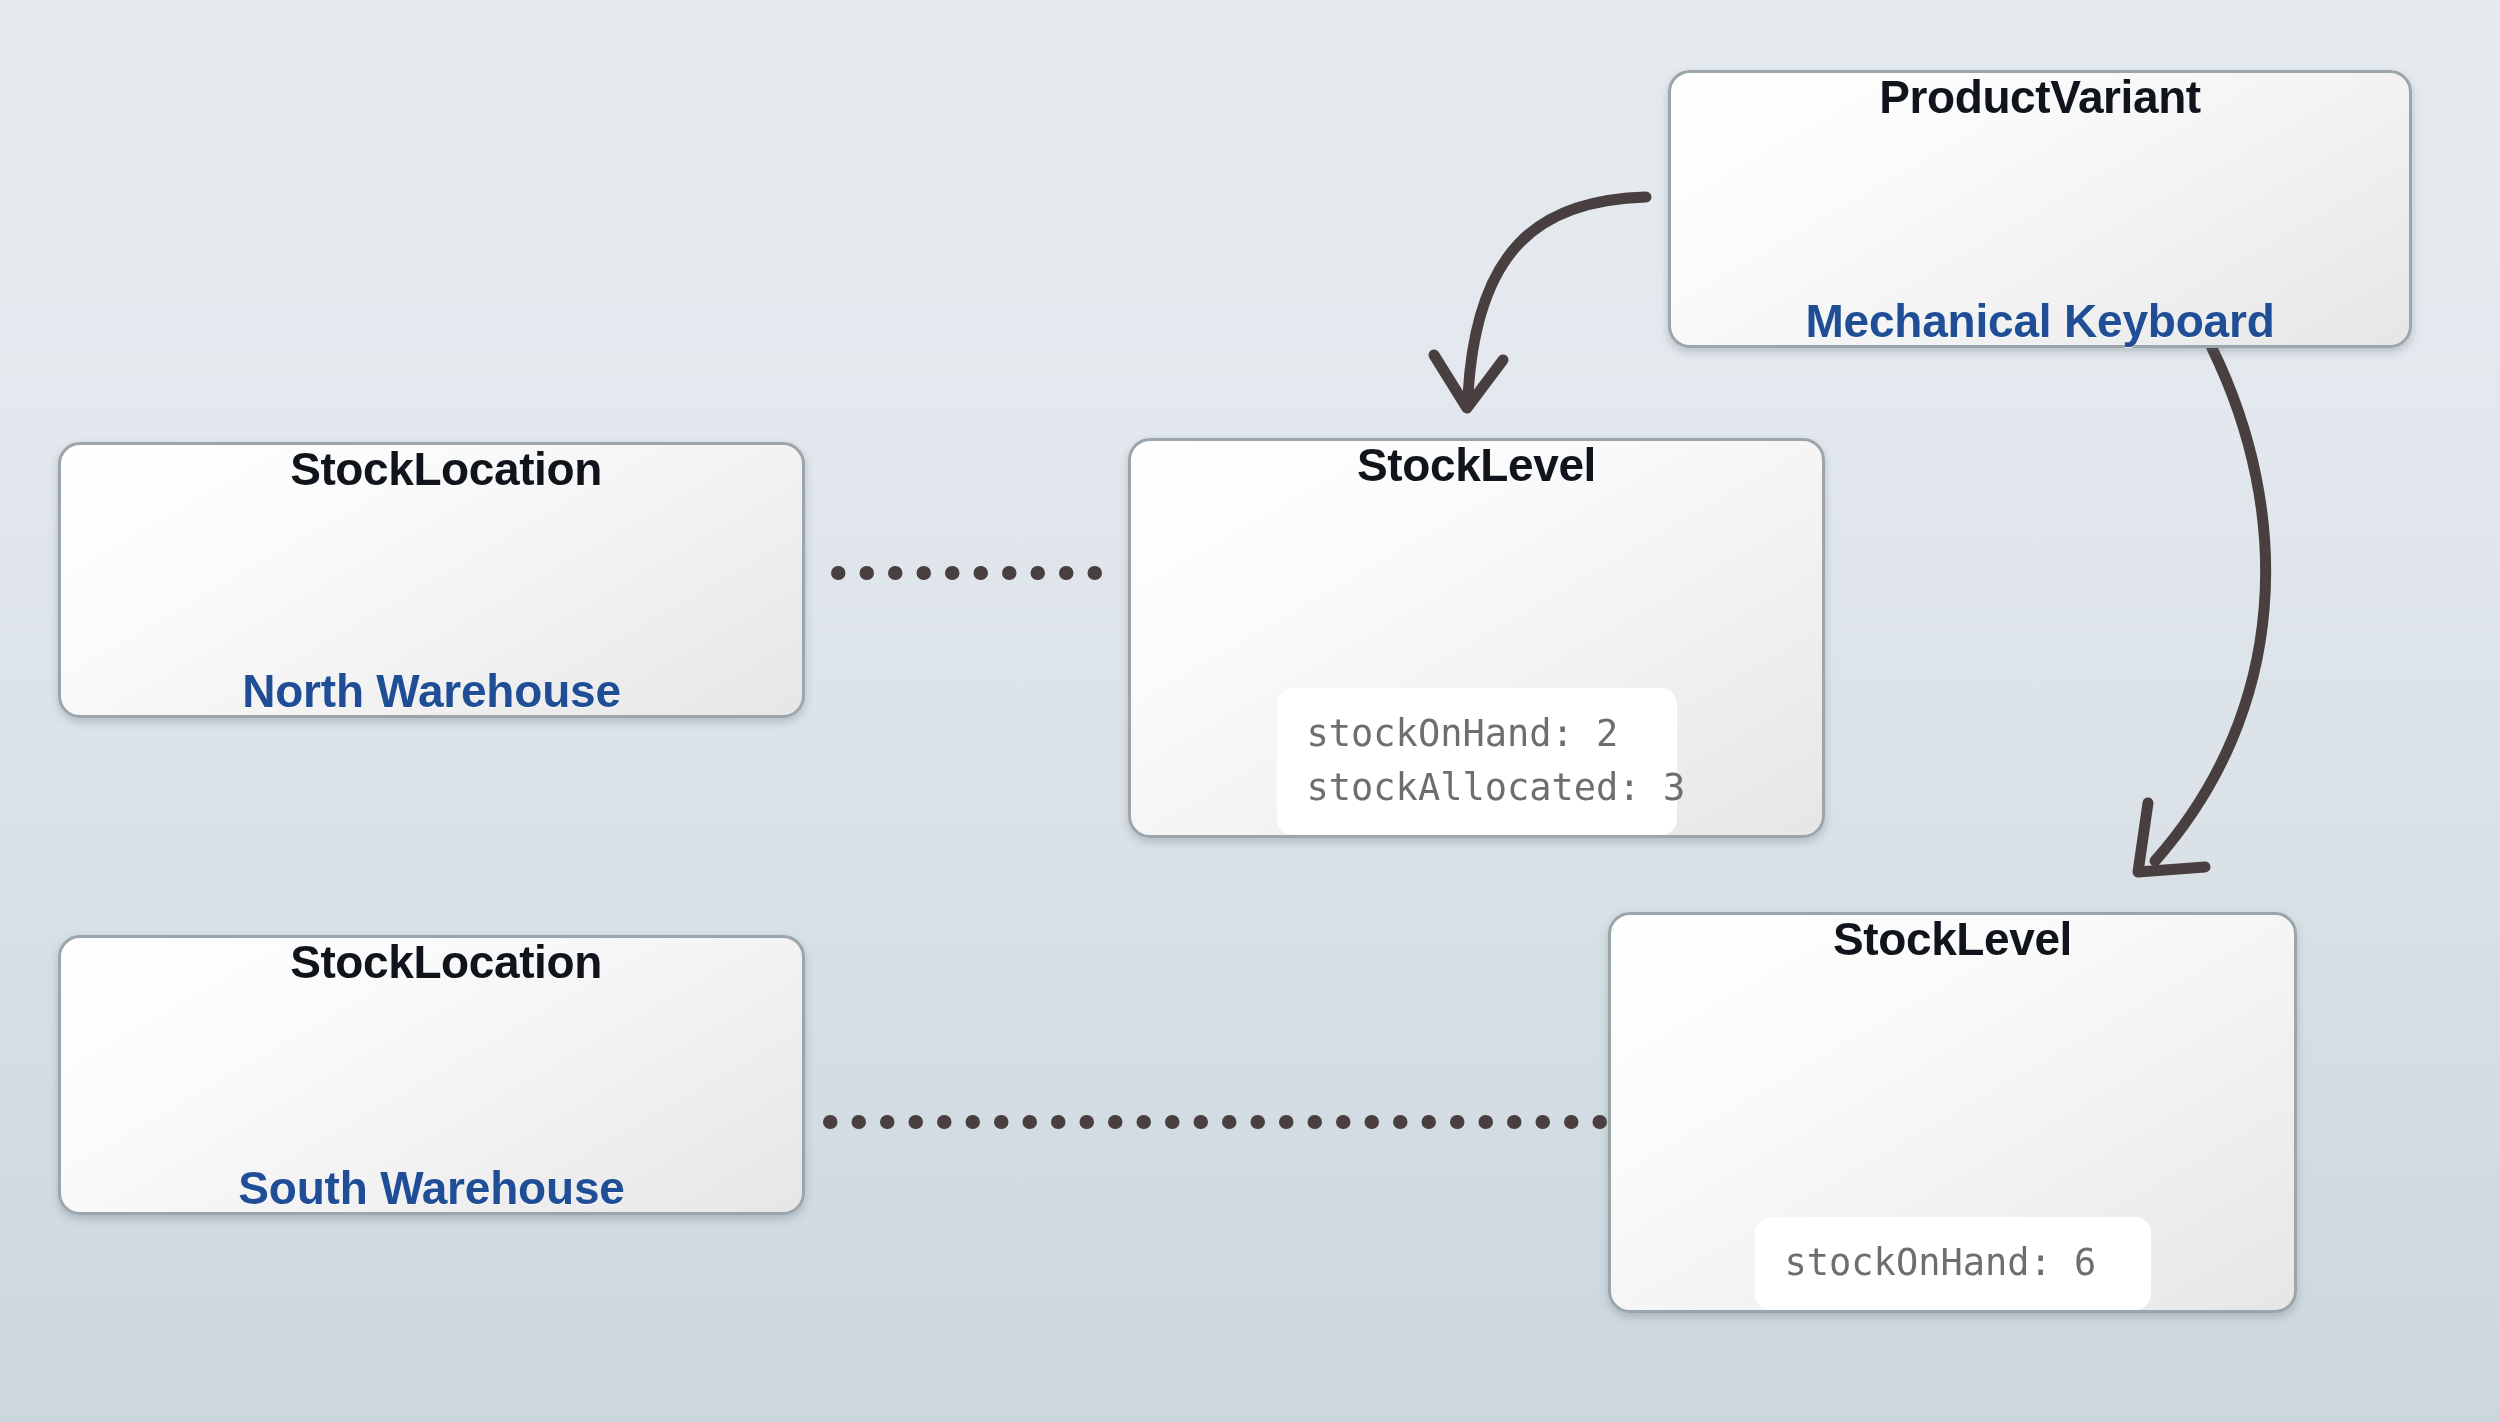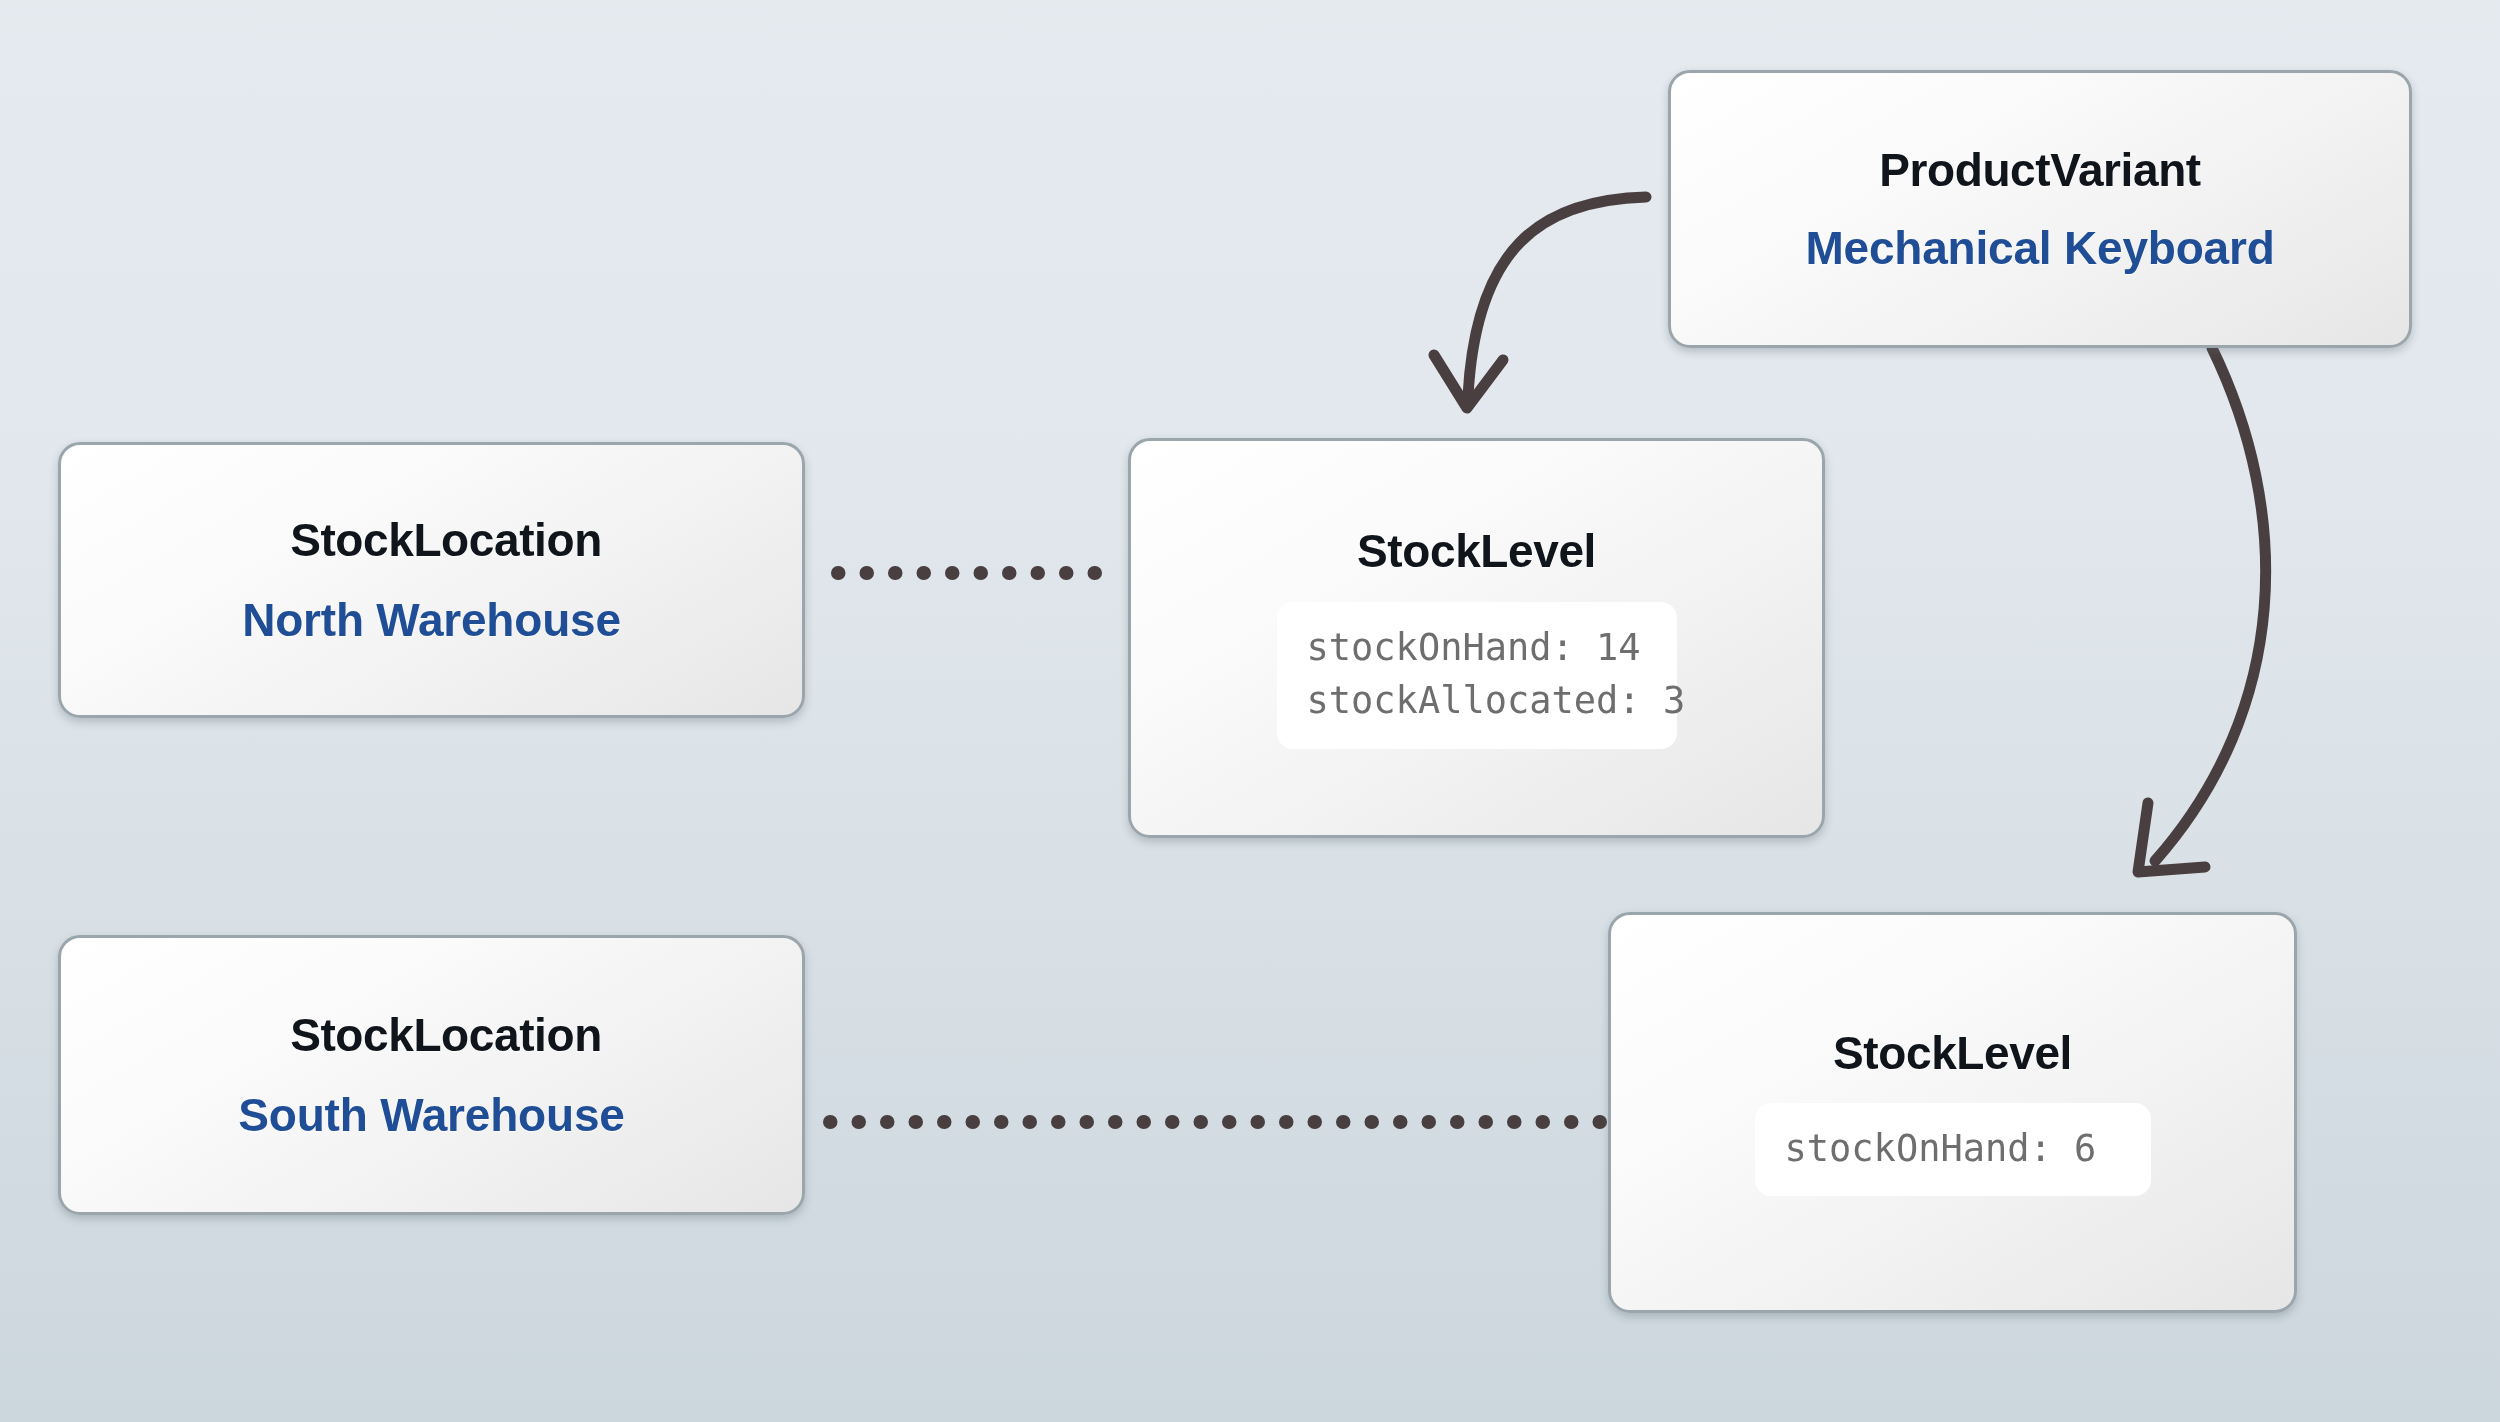--- a/index.html
+++ b/index.html
@@ -29,21 +29,21 @@
   .node {
     position: absolute;
     box-sizing: border-box;
     border: 3px solid #9ba6ac;
     border-radius: 22px;
     background: linear-gradient(150deg, #ffffff 0%, #fbfbfb 30%, #f2f2f2 62%, #e6e6e6 100%);
     box-shadow: 0 4px 9px rgba(90,105,115,0.32);
     display: flex;
     flex-direction: column;
     align-items: center;
-    justify-content: center;
+    justify-content: space-between;
   }
 
   .node-title {
     font-weight: bold;
     font-size: 46px;
     line-height: 1.05;
     color: #10151c;
     letter-spacing: -0.4px;
     text-align: center;
     text-shadow: 0 1px 0 rgba(255,255,255,0.85);
@@ -129,21 +129,21 @@
   </div>
 
   <div class="node loc" id="node-location-north">
     <div class="node-title">StockLocation</div>
     <div class="node-subtitle">North Warehouse</div>
   </div>
 
   <div class="node level" id="node-level-north">
     <div class="node-title">StockLevel</div>
     <div class="props">
-      <div class="prop-line">stockOnHand: 14</div>
+      <div class="prop-line">stockOnHand: 2</div>
       <div class="prop-line">stockAllocated: 3</div>
     </div>
   </div>
 
   <div class="node loc" id="node-location-south">
     <div class="node-title">StockLocation</div>
     <div class="node-subtitle">South Warehouse</div>
   </div>
 
   <div class="node level" id="node-level-south">

